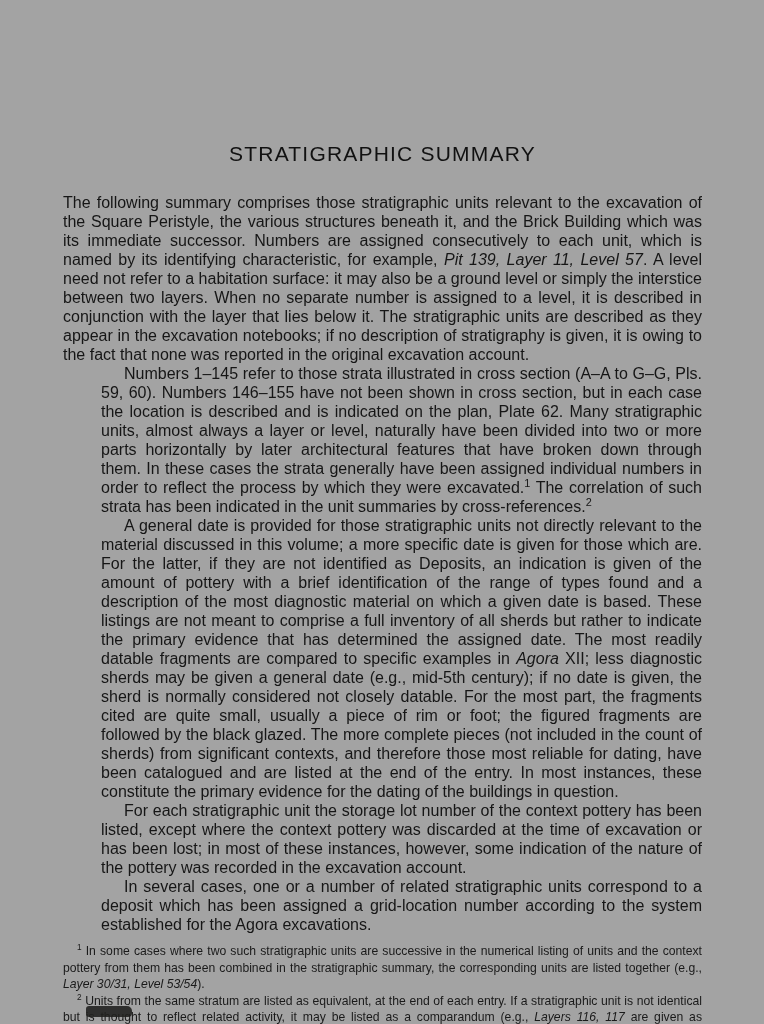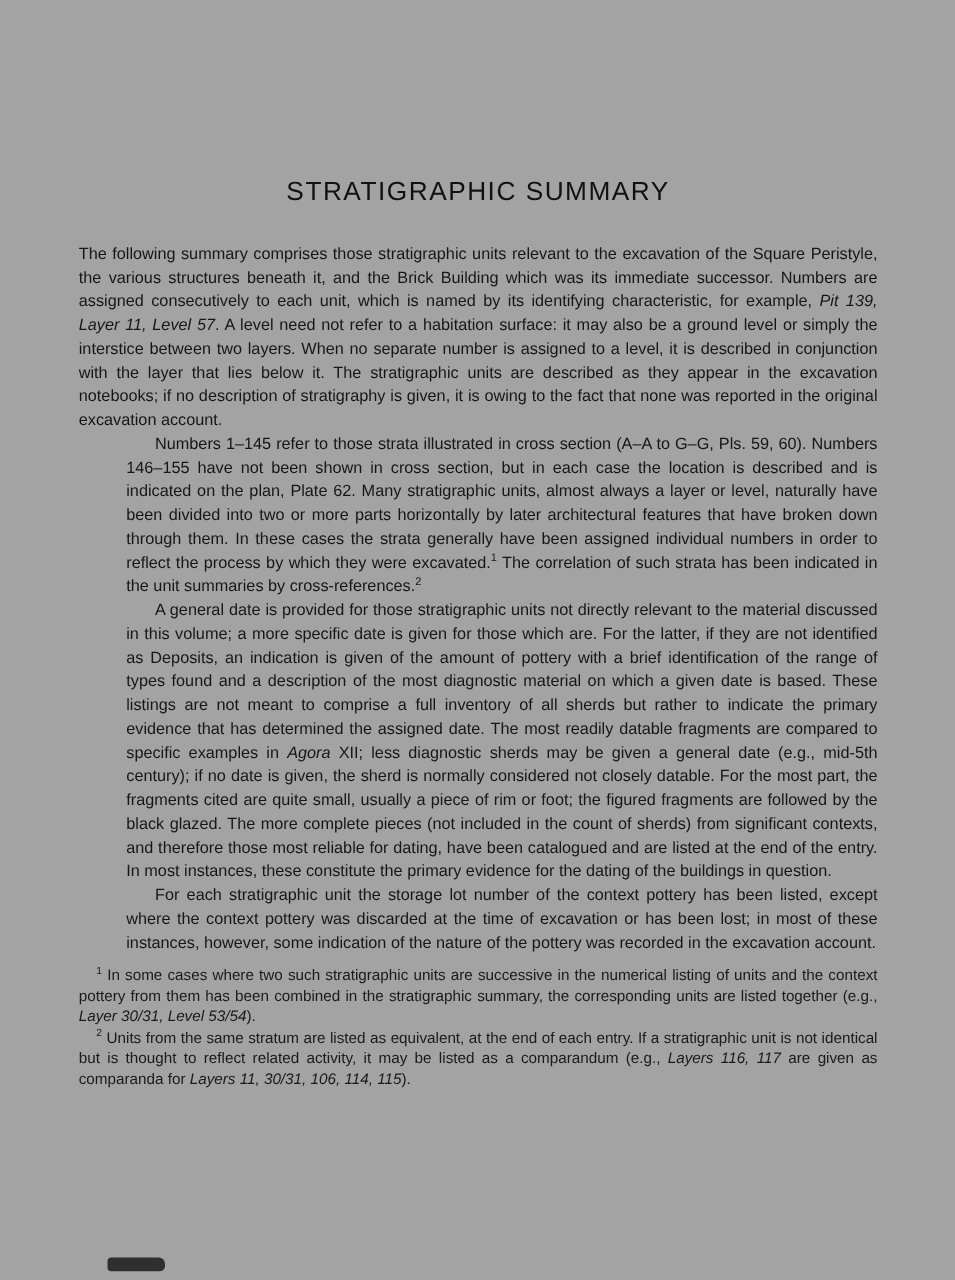--- a/index.html
+++ b/index.html
@@ -22,21 +22,21 @@
   .title {
     font-size: 21px;
     font-weight: 400;
     letter-spacing: 1.2px;
     text-align: center;
     margin: 0 0 27px 0;
     color: #111;
   }
   .body-text p {
     margin: 0;
-    font-size: 13px;
+    font-size: 16px;
     line-height: 19px;
     text-align: justify;
     color: #161616;
   }
   .body-text p.indent {
     text-indent: 23px;
     margin-left: 38px;
   }
   sup {
     font-size: 68%;
@@ -71,20 +71,21 @@
 
 <div class="page">
 
   <h1 class="title">STRATIGRAPHIC SUMMARY</h1>
 
   <div class="body-text">
     <p><span>The following summary comprises those stratigraphic units relevant to the excavation of the Square Peristyle, the various structures beneath it, and the Brick Building which was its immediate successor. Numbers are assigned consecutively to each unit, which is named by its identifying characteristic, for example, </span><span style="font-style: italic;">Pit 139, Layer 11, Level 57</span><span>. A level need not refer to a habitation surface: it may also be a ground level or simply the interstice between two layers. When no separate number is assigned to a level, it is described in conjunction with the layer that lies below it. The stratigraphic units are described as they appear in the excavation notebooks; if no description of stratigraphy is given, it is owing to the fact that none was reported in the original excavation account.</span></p>
     <p class="indent"><span>Numbers 1–145 refer to those strata illustrated in cross section (A–A to G–G, Pls. 59, 60). Numbers 146–155 have not been shown in cross section, but in each case the location is described and is indicated on the plan, Plate 62. Many stratigraphic units, almost always a layer or level, naturally have been divided into two or more parts horizontally by later architectural features that have broken down through them. In these cases the strata generally have been assigned individual numbers in order to reflect the process by which they were excavated.</span><sup>1</sup><span> The correlation of such strata has been indicated in the unit summaries by cross-references.</span><sup>2</sup></p>
     <p class="indent"><span>A general date is provided for those stratigraphic units not directly relevant to the material discussed in this volume; a more specific date is given for those which are. For the latter, if they are not identified as Deposits, an indication is given of the amount of pottery with a brief identification of the range of types found and a description of the most diagnostic material on which a given date is based. These listings are not meant to comprise a full inventory of all sherds but rather to indicate the primary evidence that has determined the assigned date. The most readily datable fragments are compared to specific examples in </span><span style="font-style: italic;">Agora</span><span> XII; less diagnostic sherds may be given a general date (e.g., mid-5th century); if no date is given, the sherd is normally considered not closely datable. For the most part, the fragments cited are quite small, usually a piece of rim or foot; the figured fragments are followed by the black glazed. The more complete pieces (not included in the count of sherds) from significant contexts, and therefore those most reliable for dating, have been catalogued and are listed at the end of the entry. In most instances, these constitute the primary evidence for the dating of the buildings in question.</span></p>
     <p class="indent"><span>For each stratigraphic unit the storage lot number of the context pottery has been listed, except where the context pottery was discarded at the time of excavation or has been lost; in most of these instances, however, some indication of the nature of the pottery was recorded in the excavation account.</span></p>
+    <p class="indent"><span>In several cases, one or a number of related stratigraphic units correspond to a deposit which has been assigned a grid-location number according to the system established for the Agora excavations.</span></p>
   </div>
 
   <div class="footnotes">
     <p><sup>1</sup><span> In some cases where two such stratigraphic units are successive in the numerical listing of units and the context pottery from them has been combined in the stratigraphic summary, the corresponding units are listed together (e.g., </span><span style="font-style: italic;">Layer 30/31, Level 53/54</span><span>).</span></p>
     <p><sup>2</sup><span> Units from the same stratum are listed as equivalent, at the end of each entry. If a stratigraphic unit is not identical but is thought to reflect related activity, it may be listed as a comparandum (e.g., </span><span style="font-style: italic;">Layers 116, 117</span><span> are given as comparanda for </span><span style="font-style: italic;">Layers 11, 30/31, 106, 114, 115</span><span>).</span></p>
   </div>
 
   <div class="ink-mark"></div>
 
 </div>

